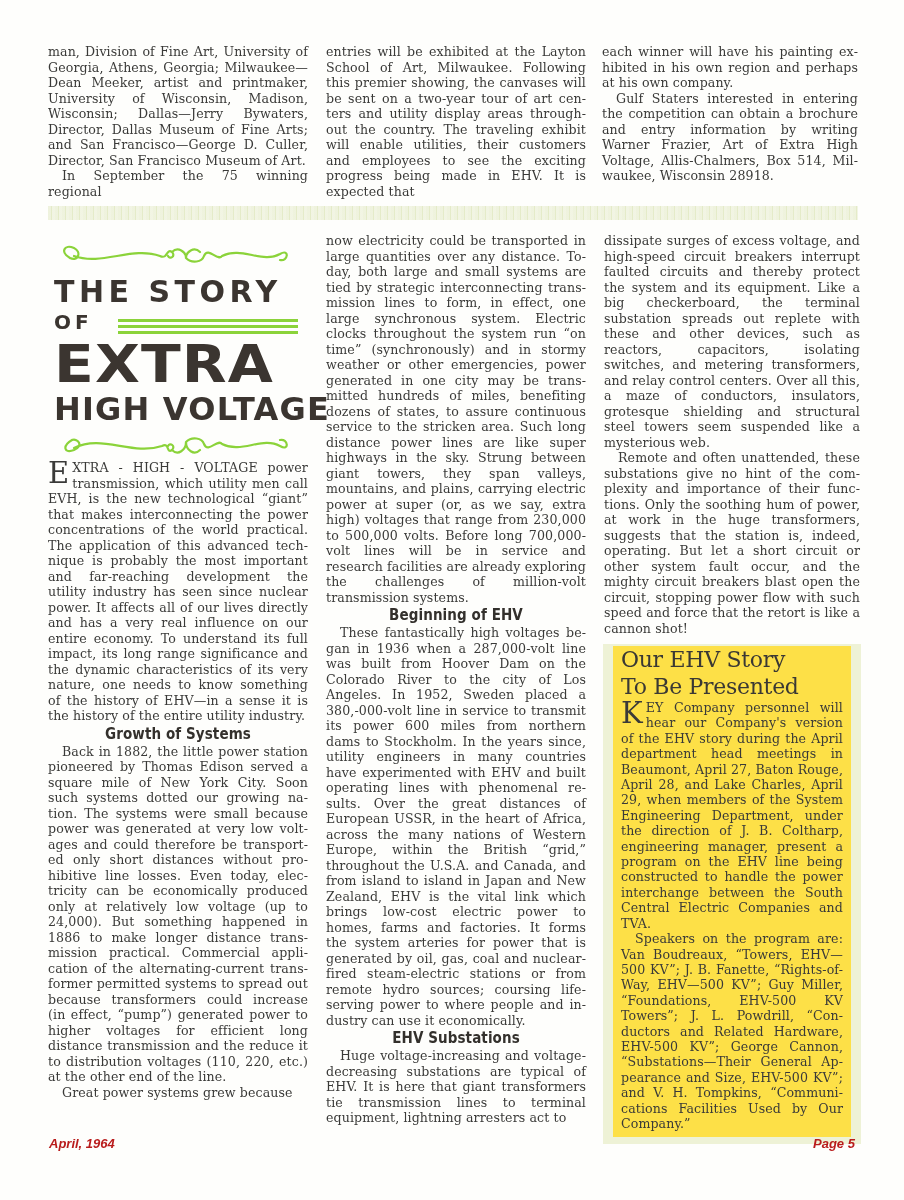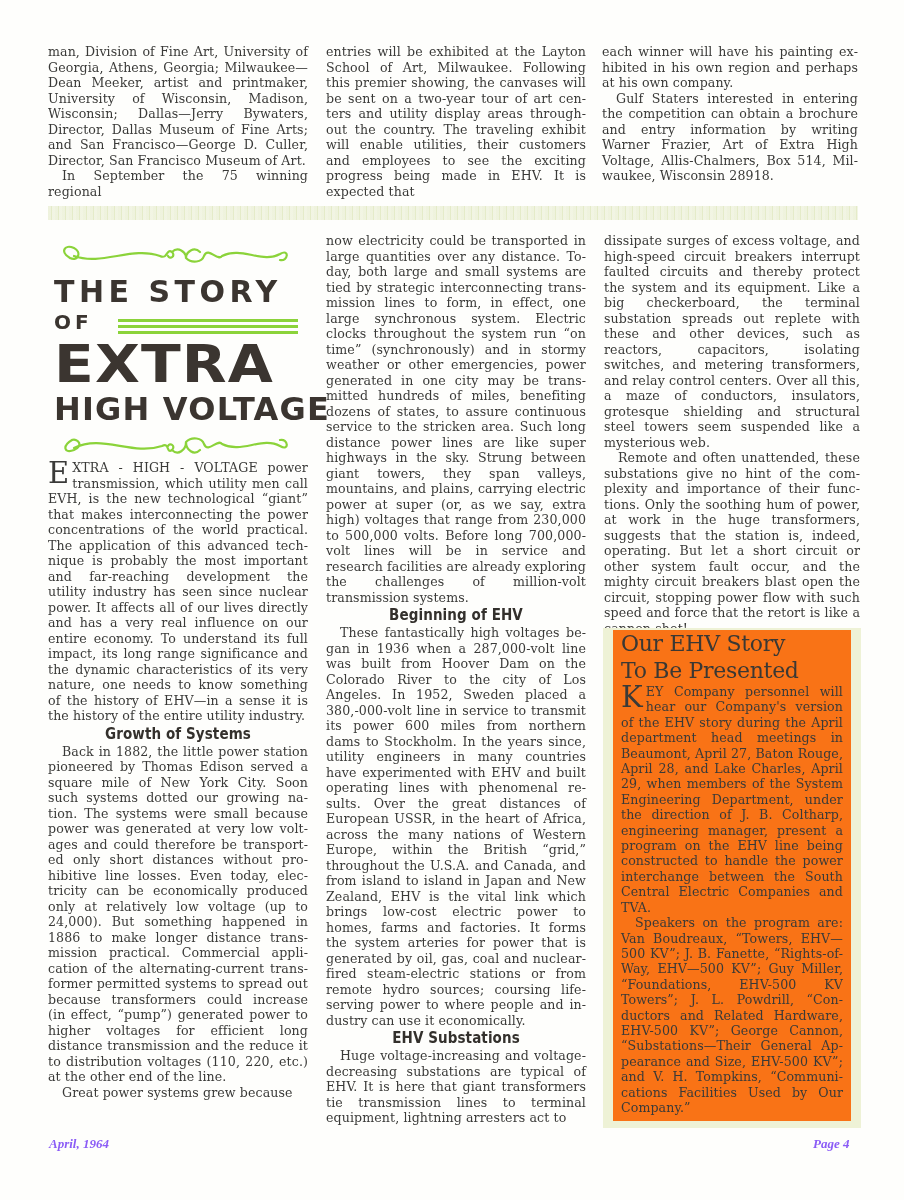--- a/index.html
+++ b/index.html
@@ -34,27 +34,27 @@
 
     
     #b-c1 { left: 48px; top: 460px; width: 260px; }
     #b-c2 { left: 326px; top: 233px; width: 260px; }
     #b-c3 { left: 604px; top: 233px; width: 256px; }
 
     .dropcap { float: left; font-size: 29px; line-height: 24px; margin: 1px 3px 0 0; color: #3a3a38; }
     .subhead { font-family: "DejaVu Sans", sans-serif; font-weight: bold; font-size: 15px; text-align: center; color: #33302c; line-height: 19px; margin: 1px 0 0; transform: scaleX(0.9); }
 
     
-    #sidebar { position: absolute; left: 603px; top: 628px; width: 258px; height: 500px;
-      background: #f97316; border: 10px solid #eef2d6; border-top-width: 2px; border-bottom-width: 7px; }
+    #sidebar { position: absolute; left: 603px; top: 644px; width: 258px; height: 500px;
+      background: #fde047; border: 10px solid #eef2d6; border-top-width: 2px; border-bottom-width: 7px; }
     .sb-title { font-family: "DejaVu Serif", serif; font-size: 22px; line-height: 27px; color: #3a3834; letter-spacing: -0.3px; }
     #sb-body { font-size: 12.6px; line-height: 15.4px; }
 
     
-    .footer { position: absolute; top: 1136px; font-family: Liberation Serif, serif; font-style: italic; font-weight: bold; font-size: 13px; color: #8b5cf6; }
+    .footer { position: absolute; top: 1136px; font-family: Liberation Sans, sans-serif; font-style: italic; font-weight: bold; font-size: 13px; color: #b91c1c; }
     #footer-date { left: 49px; }
     #footer-page { left: 813px; }
   </style>
 </head>
 <body>
 
 <div class="col" id="top-c1">
   <p>man, Division of Fine Art, University of Georgia, Athens, Georgia; Milwau­kee—Dean Meeker, artist and print­maker, University of Wisconsin, Madi­son, Wisconsin; Dallas—Jerry Bywaters, Director, Dallas Museum of Fine Arts; and San Francisco—George D. Culler, Director, San Francisco Museum of Art.</p>
   <p class="indent">In September the 75 winning regional</p>
 </div>
@@ -111,13 +111,13 @@
     <div class="sb-title">Our EHV Story</div>
     <div class="sb-title">To Be Presented</div>
     <div class="col" id="sb-body" style="position:static; width:222px;">
       <p><span class="dropcap">K</span><span>EY Company personnel will hear our Company's version of the EHV story during the April department head meetings in Beaumont, April 27, Baton Rouge, April 28, and Lake Charles, April 29, when members of the System Engineering Department, under the direction of J. B. Coltharp, engineering manager, present a program on the EHV line being constructed to handle the power interchange between the South Central Electric Companies and TVA.</span></p>
       <p class="indent">Speakers on the program are: Van Boudreaux, “Towers, EHV—500 KV”; J. B. Fanette, “Rights-of-Way, EHV—500 KV”; Guy Miller, “Foundations, EHV-500 KV Towers”; J. L. Powdrill, “Con­ductors and Related Hardware, EHV-500 KV”; George Cannon, “Substations—Their General Ap­pearance and Size, EHV-500 KV”; and V. H. Tompkins, “Communi­cations Facilities Used by Our Company.”</p>
     </div>
   </div>
 </div>
 
 <div class="footer" id="footer-date">April, 1964</div>
-<div class="footer" id="footer-page">Page 4</div>
+<div class="footer" id="footer-page">Page 5</div>
 
 </body></html>

